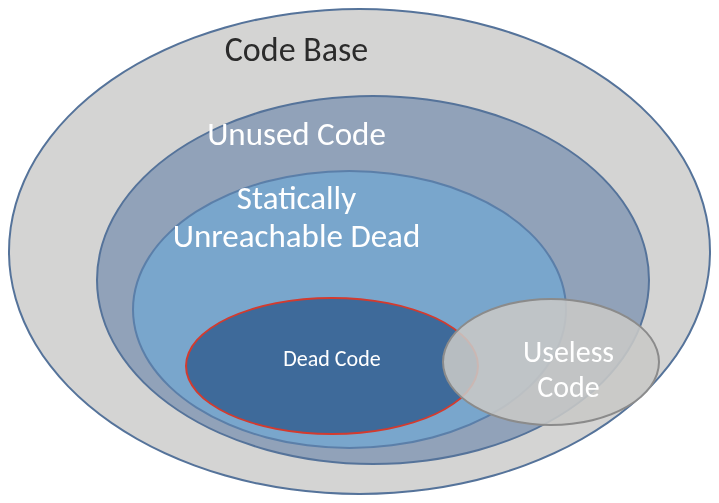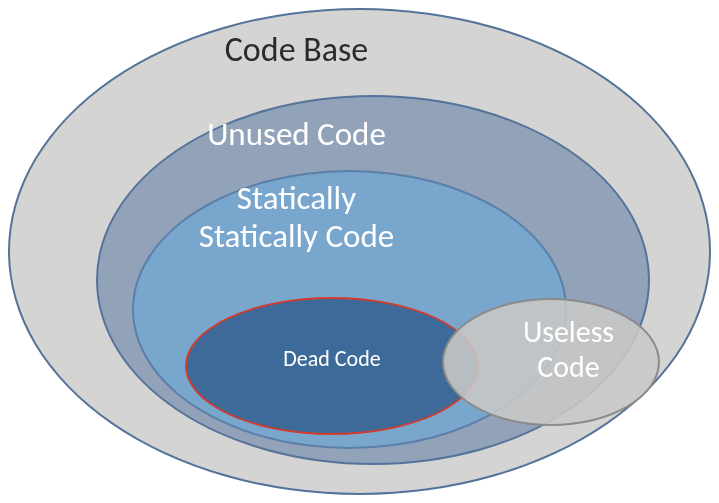--- a/index.html
+++ b/index.html
@@ -93,39 +93,39 @@
     left: 442px;
     top: 298px;
     width: 218px;
     height: 128px;
     background: rgba(200,200,198,0.88);
     border: 2px solid #8b8b8b;
   }
   .l-useless {
     left: 471px;
     width: 195px;
-    top: 315px;
+    top: 335px;
     color: #ffffff;
     font-size: 30px;
   }
 </style>
 </head>
 <body>
 
 <div class="canvas">
 
   <div class="ellipse e-codebase"></div>
   <div class="label l-codebase">Code Base</div>
 
   <div class="ellipse e-unused"></div>
   <div class="label l-unused">Unused Code</div>
 
   <div class="ellipse e-static"></div>
   <div class="label l-static">Statically
-Statically Code</div>
+Unreachable Dead</div>
 
   <div class="ellipse e-dead"></div>
 
   <div class="ellipse e-useless"></div>
 
   <div class="label l-dead">Dead Code</div>
   <div class="label l-useless">Useless
 Code</div>
 
 </div>

